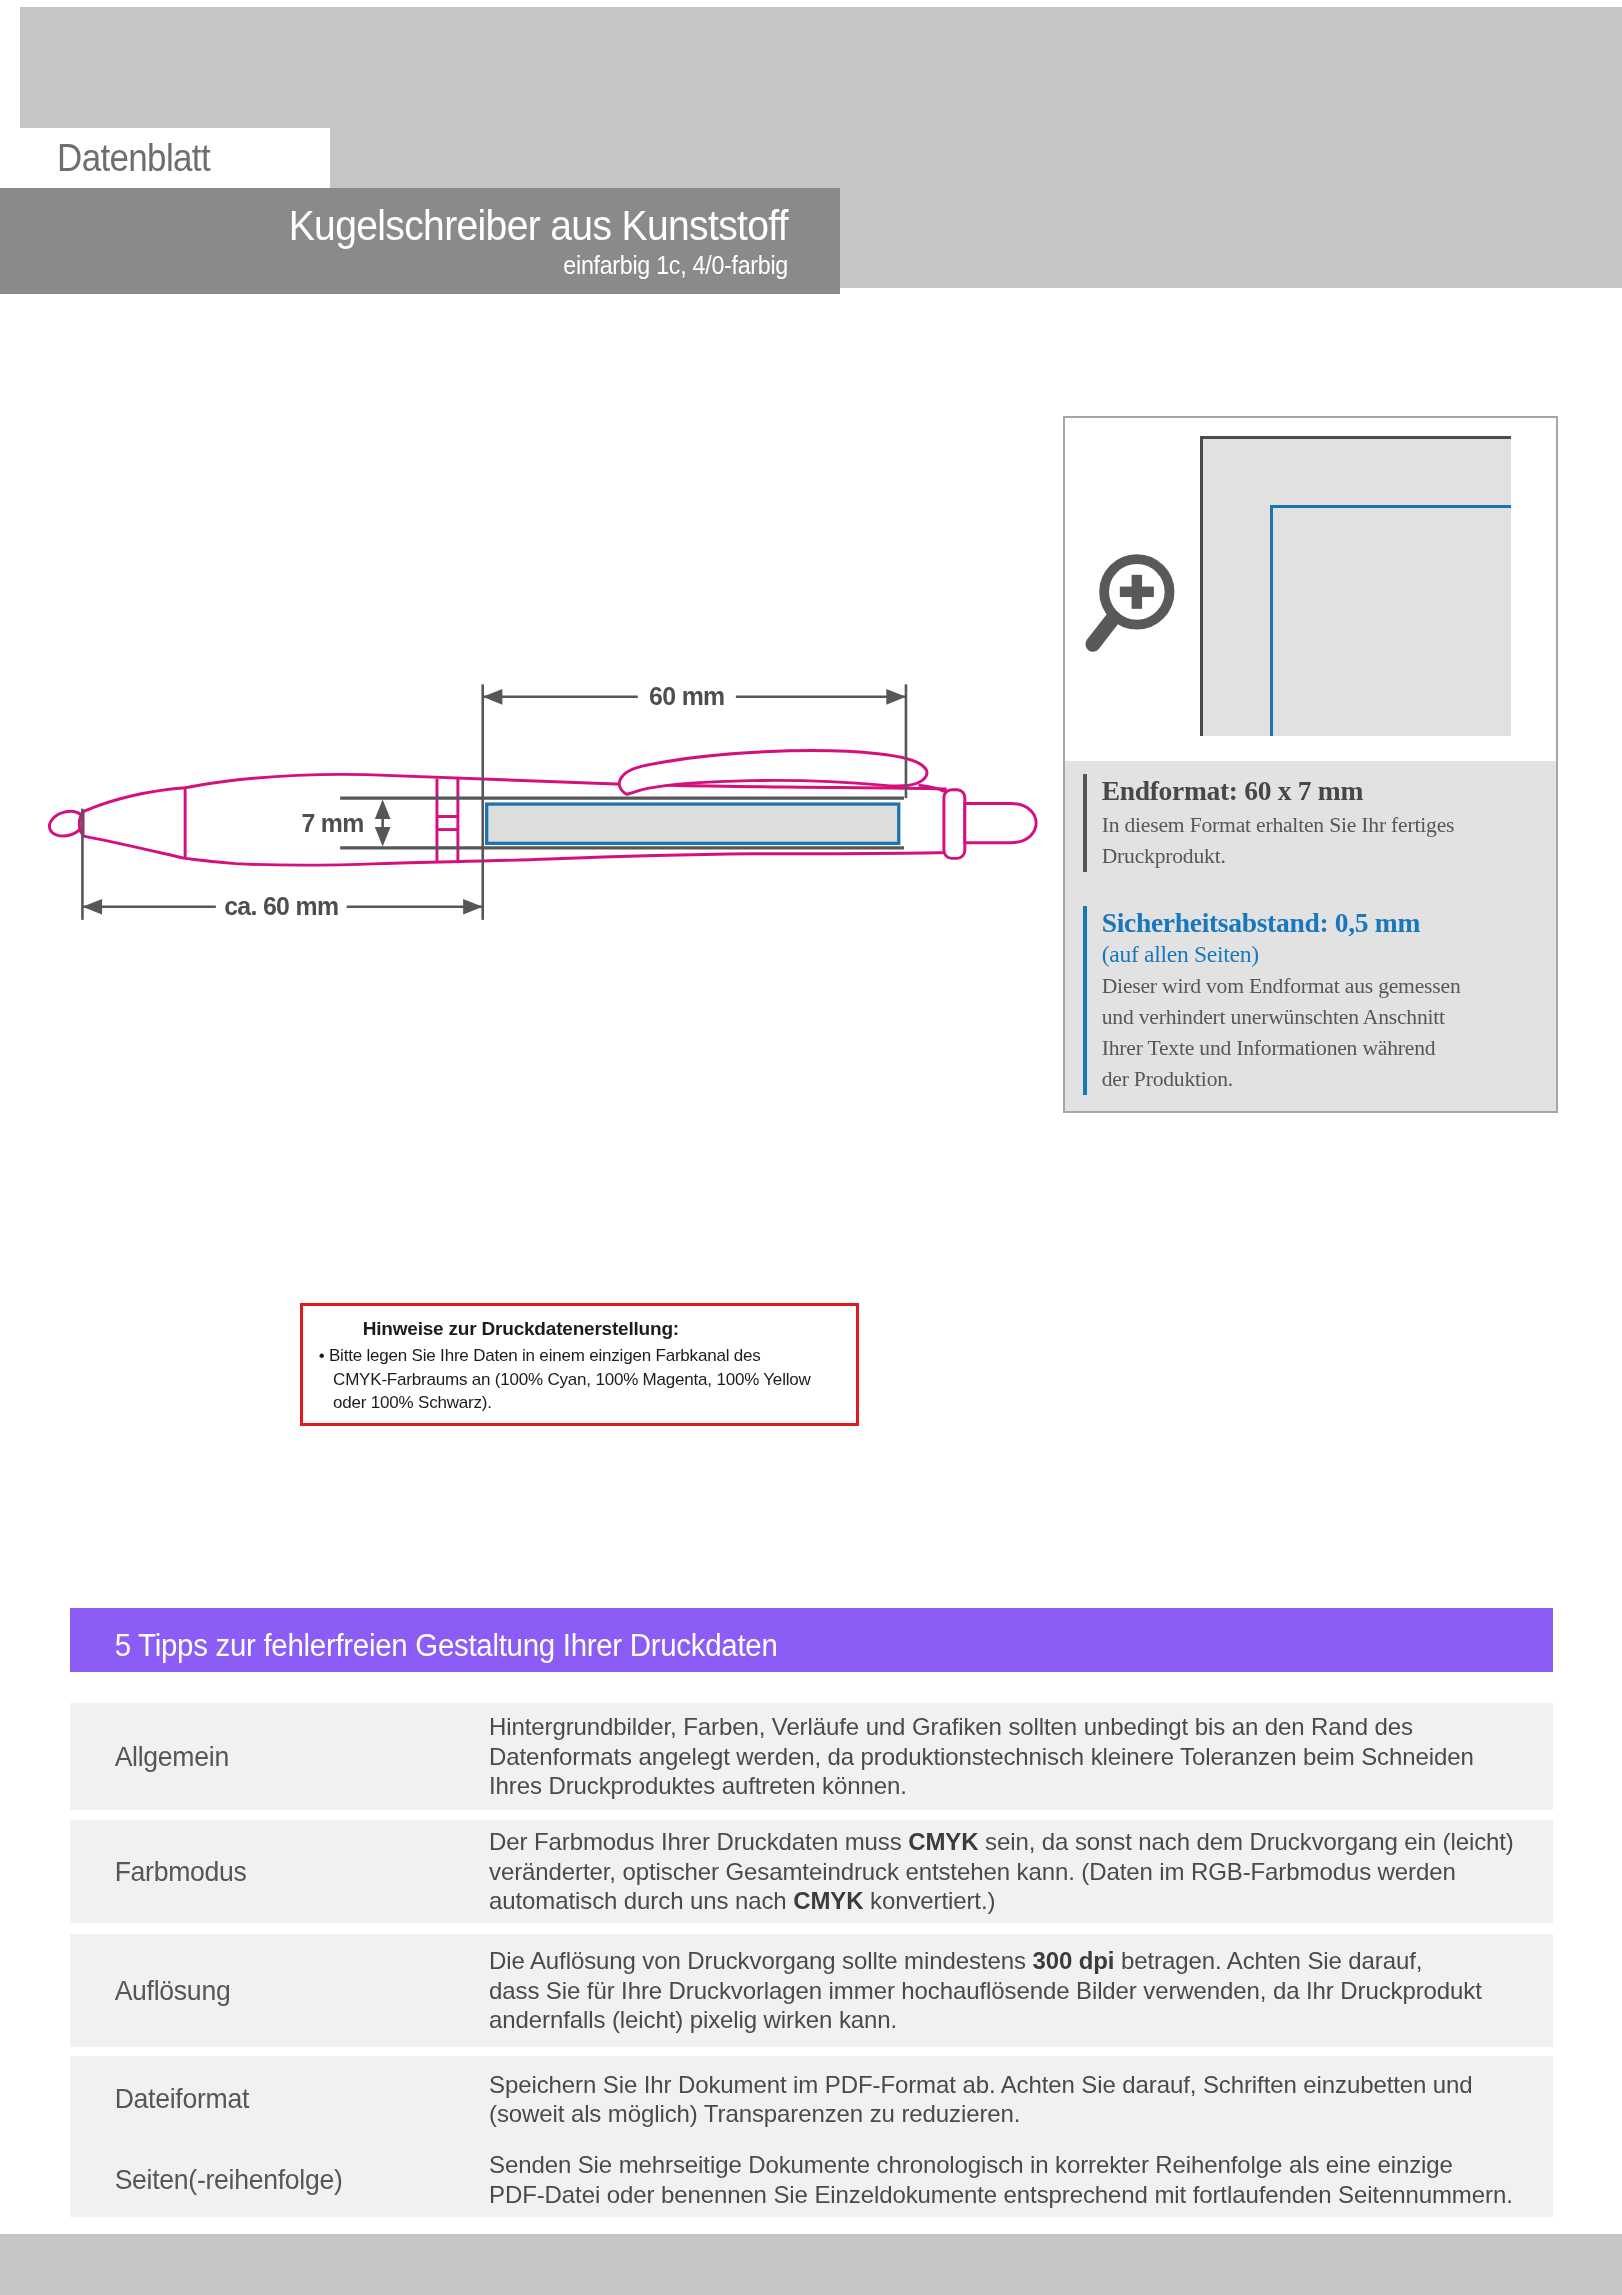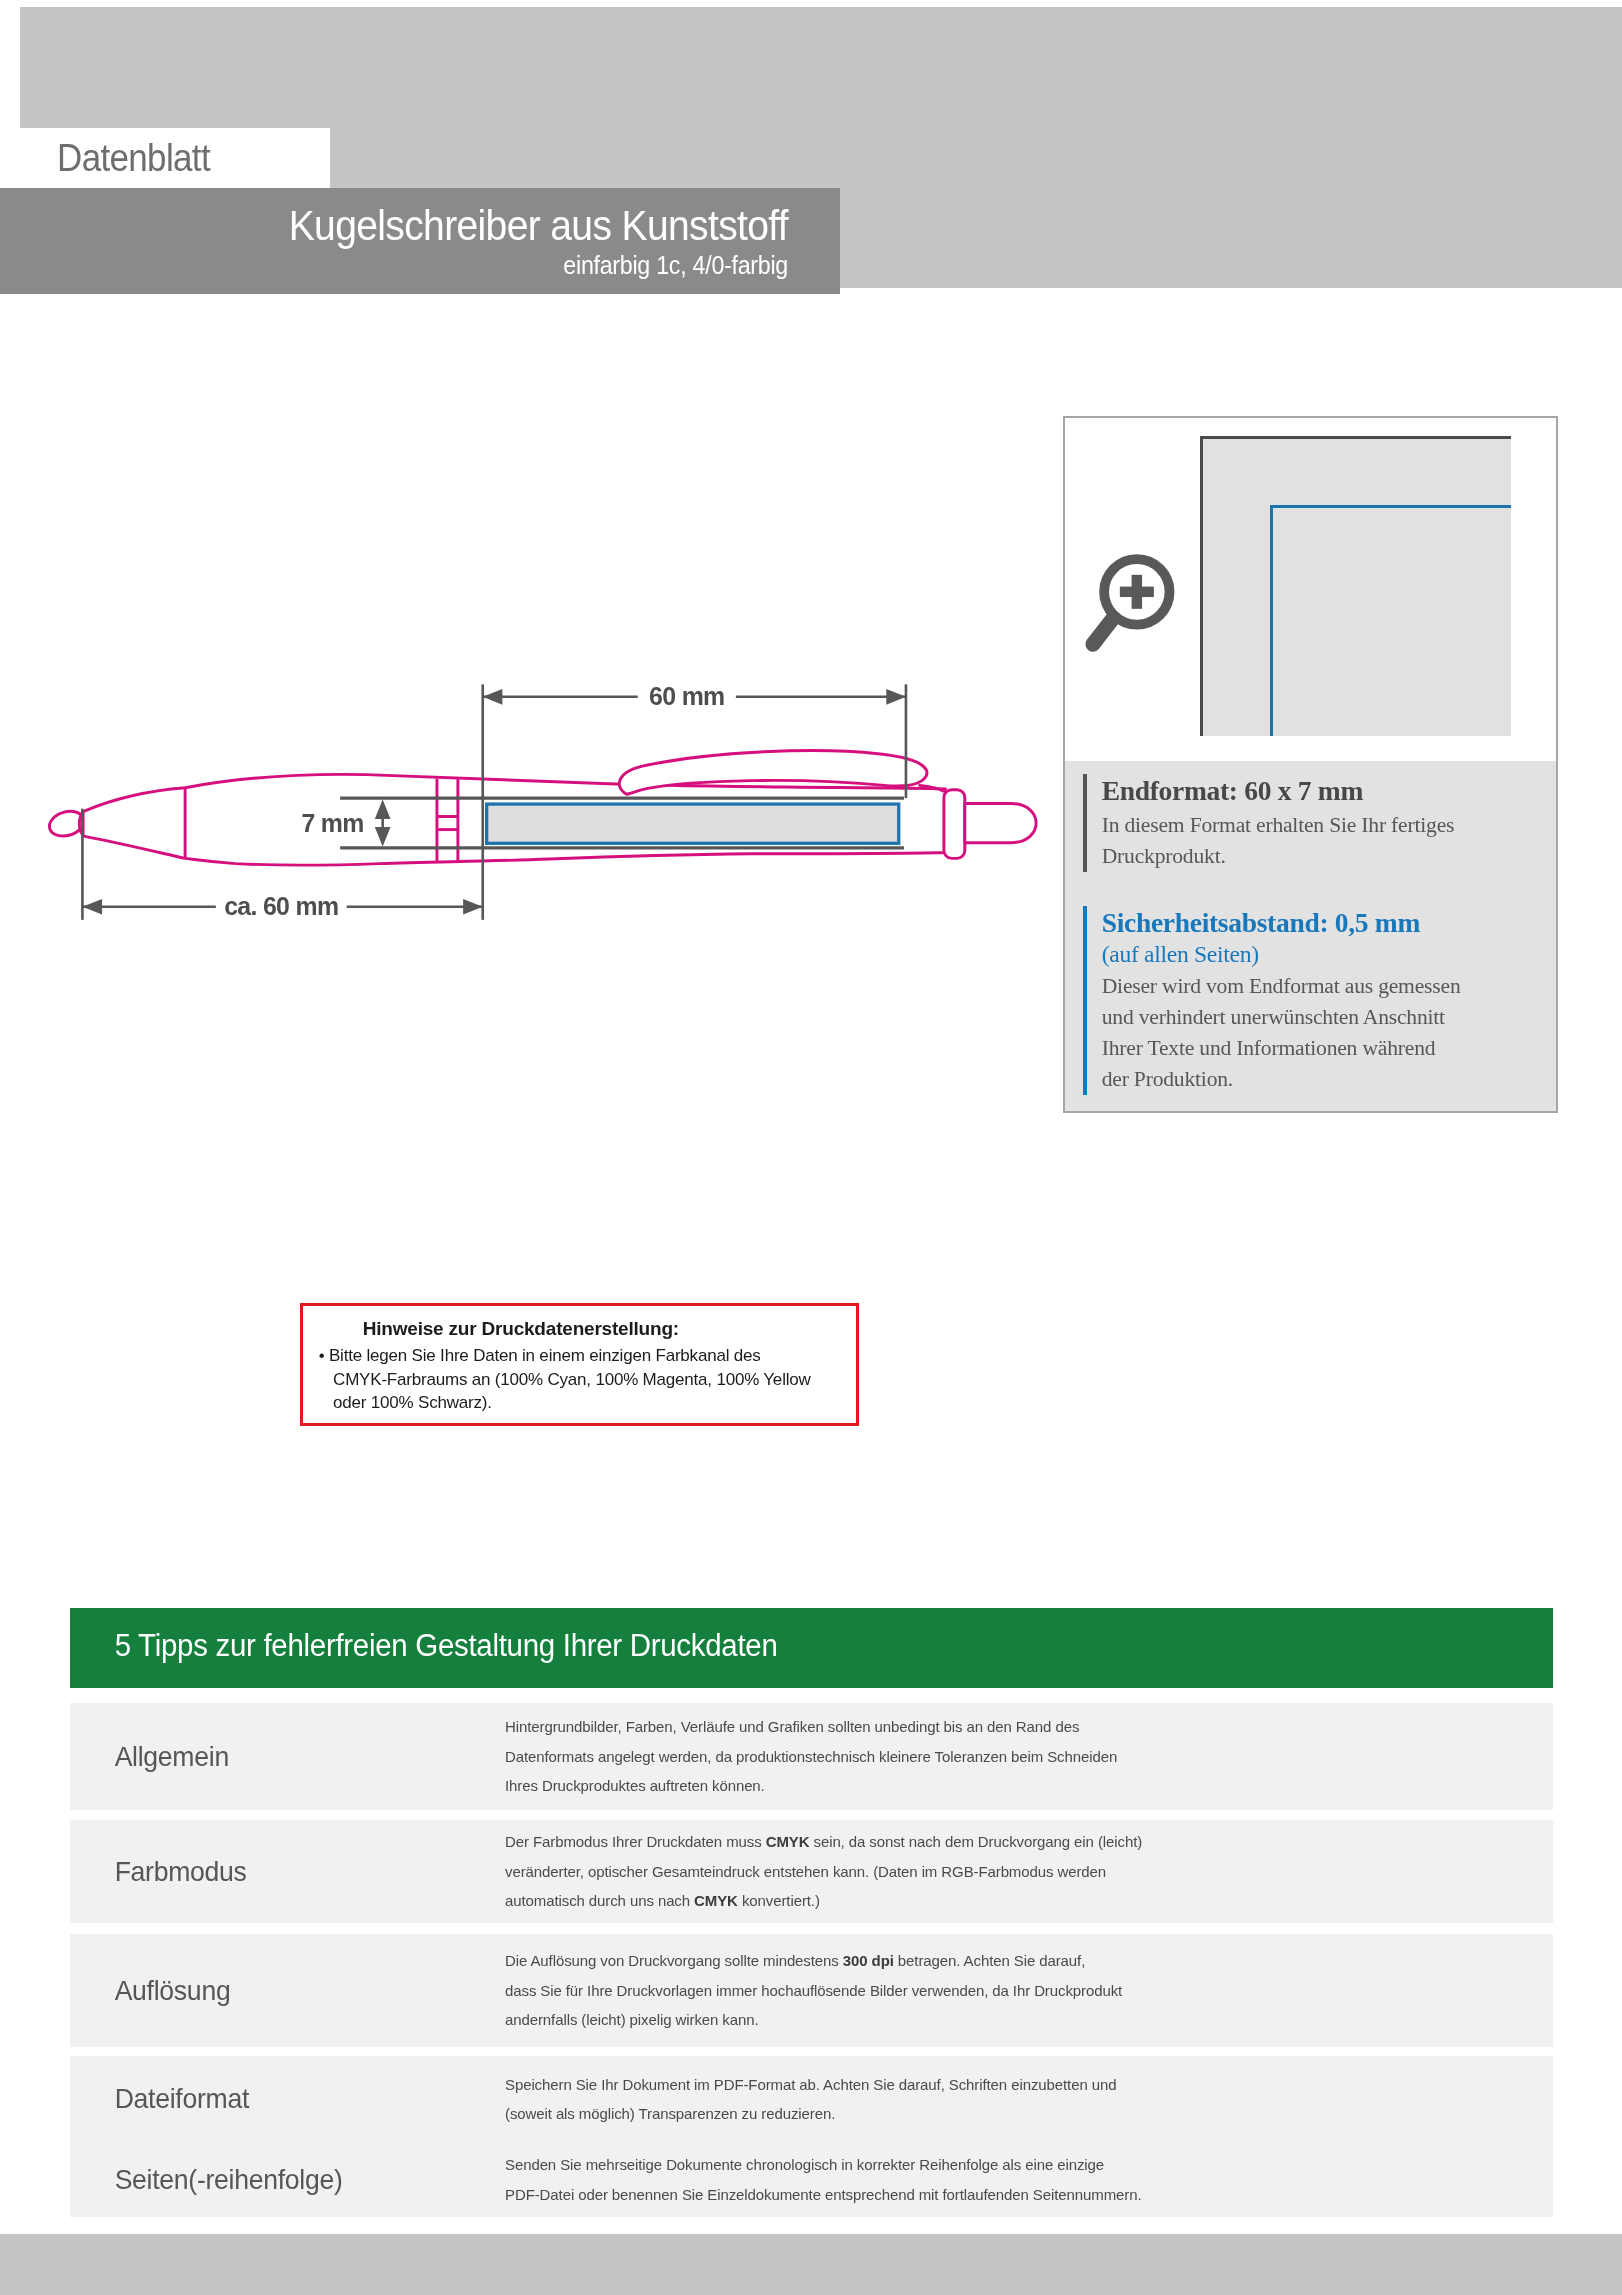--- a/index.html
+++ b/index.html
@@ -42,28 +42,28 @@
   #block-endformat{margin-bottom:34px;}
 
   
   #hints-box{left:300px;top:1303px;width:559px;height:123px;border:3.3px solid #e0191f;
              box-sizing:border-box;background:#ffffff;padding:9.8px 11.8px 0 15.7px;}
   #hints-box .title{font-size:19px;font-weight:700;color:#1c1c1a;line-height:25px;letter-spacing:-0.2px;margin-left:44px;}
   #hints-box .bullet{margin-top:3.3px;font-size:17px;line-height:23.6px;color:#1c1c1a;
                      white-space:pre-line;padding-left:14.4px;text-indent:-14.4px;letter-spacing:-0.2px;}
 
   
-  #tips-banner{left:70px;top:1608px;width:1483px;height:80px;background:#15803d;}
+  #tips-banner{left:70px;top:1608px;width:1483px;height:64px;background:#8b5cf6;}
   #tips-banner .t{font-size:31px;line-height:75px;color:#ffffff;padding-left:47px;
                   letter-spacing:-0.3px;transform:scaleX(.95);transform-origin:left center;}
   .tip-row{left:70px;width:1483px;background:#f2f1f1;display:flex;align-items:center;}
   .tip-label{width:419px;flex:0 0 419px;padding-left:47px;box-sizing:border-box;
              font-size:28px;color:#565655;letter-spacing:-0.3px;
              transform:scaleX(.95);transform-origin:left center;white-space:nowrap;}
-  .tip-desc{font-size:15px;line-height:29.4px;color:#4a4a49;white-space:pre-line;letter-spacing:-0.1px;margin-left:16px;}
+  .tip-desc{font-size:24px;line-height:29.4px;color:#4a4a49;white-space:pre-line;letter-spacing:-0.1px;}
   .tip-desc b{color:#3c3c3b;}
   #row-0{top:1703px;height:107px;}
   #row-1{top:1820px;height:103px;}
   #row-2{top:1934px;height:113px;}
   #row-3{top:2056px;height:86px;}
   #row-4{top:2142px;height:75px;}
 
   
   #footer-band{left:0;top:2234px;width:1623px;height:62px;background:#c6c5c5;}
 </style>

